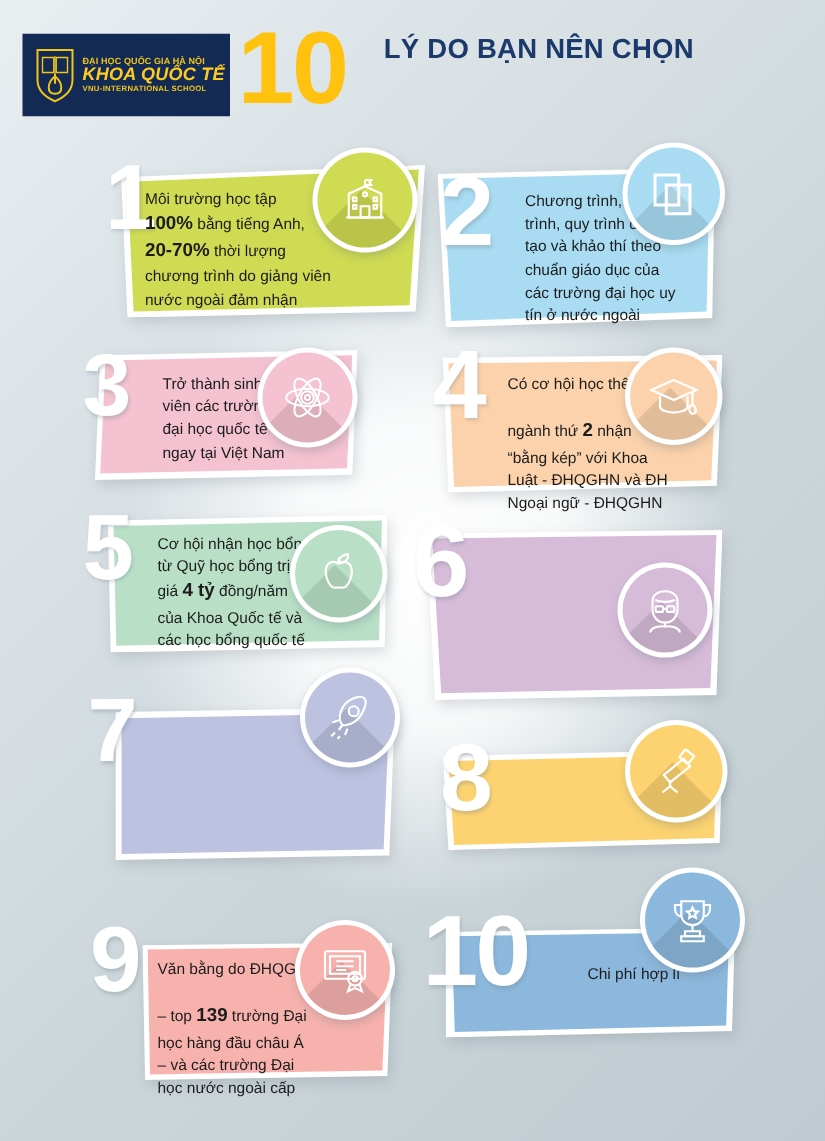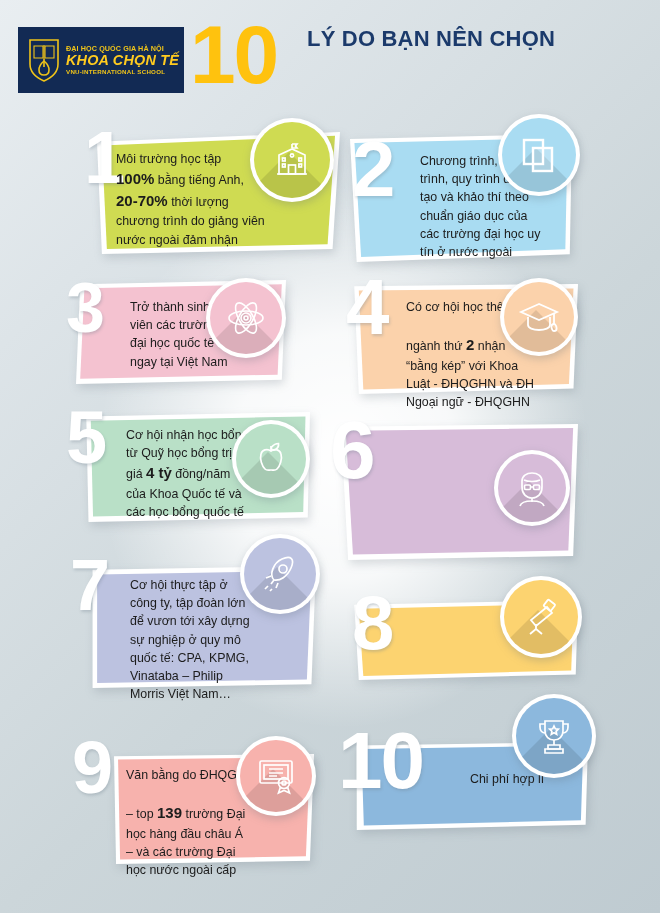--- a/index.html
+++ b/index.html
@@ -161,21 +161,21 @@
       <svg id="logo-shield" viewBox="0 0 34 46">
         <path d="M3 3 H31 V27 Q31 38 17 44 Q3 38 3 27 Z" fill="none" stroke="#f0c419" stroke-width="1.6"></path>
         <path d="M7 9 H16 V21 H7 Z" fill="none" stroke="#f0c419" stroke-width="1.1"></path>
         <path d="M18 9 H27 V21 H18 Z" fill="none" stroke="#f0c419" stroke-width="1.1"></path>
         <line x1="17" y1="8" x2="17" y2="22" stroke="#f0c419" stroke-width="1.1"></line>
         <path d="M17 24 q-5 4 -5 9 q0 5 5 5 q5 0 5 -5 q0 -5 -5 -9" fill="none" stroke="#f0c419" stroke-width="1.6"></path>
         <line x1="17" y1="22" x2="17" y2="30" stroke="#f0c419" stroke-width="1.6"></line>
       </svg>
       <div id="logo-text">
         <div class="logo-l1">ĐẠI HỌC QUỐC GIA HÀ NỘI</div>
-        <div class="logo-l2">KHOA CHỌN TẾ</div>
+        <div class="logo-l2">KHOA QUỐC TẾ</div>
         <div class="logo-l3">VNU-INTERNATIONAL SCHOOL</div>
       </div>
     </div>
 
     <div id="big-ten">10</div>
 
     <div id="head-title">
       <div>LÝ DO BẠN NÊN CHỌN</div>
     </div>
   </div>
@@ -300,21 +300,20 @@
           </svg>
         </div>
       </div>
     </div>
   <div class="card" id="card7">
       <div class="shape">
         <div class="paper"></div>
         <div class="tint" style="background: rgb(188, 194, 224);"></div>
       </div>
       <div class="num" style="left: -18px; top: -14px; font-size: 72px;">7</div>
-      <div class="body-text" style="left: 42px; top: 10px; width: 152px; font-size: 12.4px;">Cơ hội thực tập ở<br>công ty, tập đoàn lớn<br>để vươn tới xây dựng<br>sự nghiệp ở quy mô<br>quốc tế: CPA, KPMG,<br>Vinataba – Philip<br>Morris Việt Nam…</div>
       <div class="icon-circle" style="left: 152px; top: -32px; width: 80px; height: 80px;">
         <div class="icon-inner" style="background: rgb(188, 194, 224);">
           <div class="long-shadow"></div>
           <svg width="40" height="40" viewBox="0 0 40 40" fill="none" stroke="#fff" stroke-width="1.7">
             <path d="M14 26C9 21 13 9 22 5c9-4 13 0 9 9-4 9-11 13-17 12z"></path>
             <circle cx="23" cy="15" r="4"></circle>
             <path d="M14 26l-3 4"></path>
             <path d="M11 22l-5 2"></path>
             <path d="M18 29l-2 5"></path>
             <path d="M8 32l-3 3"></path>

